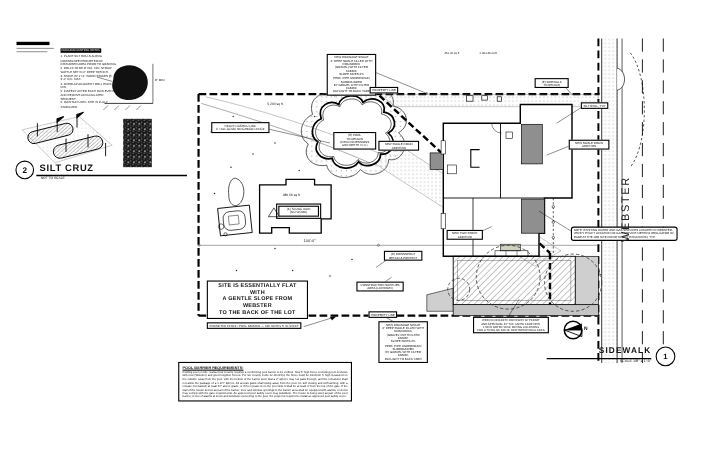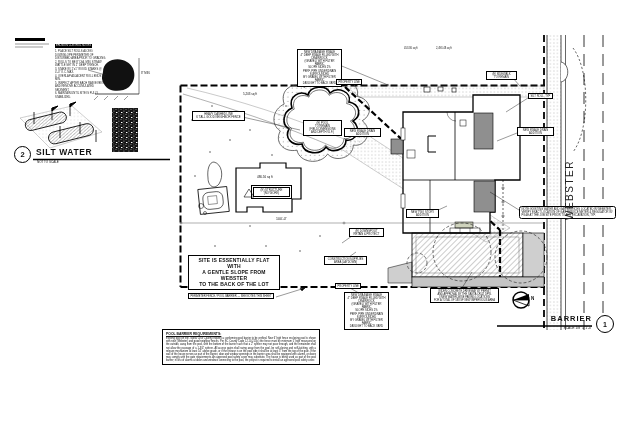--- a/index.html
+++ b/index.html
@@ -236,21 +236,21 @@
 
 <div class="hdrbar" style="left:55px;top:44px;">EROSION CONTROL NOTES</div>
 <div class="tiny-notes" style="left:55px;top:50px;">1. PLACE SILT ROLLS ALONG DOWNSLOPE PERIMETER OF DISTURBED AREA PRIOR TO GRADING.
 2. ROLLS TO BE 8" DIA. MIN. STRAW WATTLE SET IN 2" DEEP TRENCH.
 3. STAKE W/ 1"x1" WOOD STAKES @ 4'-0" O.C. MAX.
 4. OVERLAP ADJACENT ROLL ENDS 12" MIN.
 5. INSPECT AFTER EACH RAIN EVENT AND REMOVE ACCUMULATED SEDIMENT.
 6. MAINTAIN UNTIL SITE IS FULLY STABILIZED.</div>
 <div class="txt" style="left:141px;top:72px;font-size:2.8px;">8" MIN.</div>
 <div class="circle-bubble" style="left:14px;top:146px;width:15px;height:15px;font-size:7.5px;">2</div>
-<div class="txt" style="left:36px;top:148px;font-size:8.5px;font-weight:bold;letter-spacing:.6px;">SILT WATER</div>
+<div class="txt" style="left:36px;top:148px;font-size:8.5px;font-weight:bold;letter-spacing:.6px;">SILT CRUZ</div>
 <div class="txt" style="left:37px;top:161px;font-size:3px;">NOT TO SCALE</div>
 
 <div class="lbl" style="left:297px;top:49px;width:40px;font-size:2.7px;">NEW DRAINAGE SWALE
 4" DEEP SWALE FILLED WITH DRAINROCK
 (GRAVEL) WITH FILTER FABRIC
 SLOPE SIDES 2%
 PERF. PIPE UNDERDRAIN SURROUNDED
 BY GRAVEL WITH FILTER FABRIC
 DAYLIGHT TO BACK YARD</div>
 <div class="lbl" style="left:336px;top:79px;font-size:2.7px;">PROPERTY LINE</div>
@@ -304,17 +304,17 @@
 
 <div class="vtext" style="left:564px;top:148px;height:72px;font-size:10px;">WEBSTER</div>
 
 <div class="txt" style="left:531px;top:296px;font-size:4.5px;font-weight:bold;">N</div>
 
 <div class="barrier" style="left:162px;top:329px;width:150px;">
   <div class="bt">POOL BARRIER REQUIREMENTS:</div>
   <div class="bb">Existing pool on site. Santa Cruz County requires a conforming pool barrier to be verified. New 6' high fence enclosing pool is shown with new (Webster) and good neighbor fences. Per SC County Code 12.10.215(c) the fence must be minimum 5' high measured on the outside, away from the pool, with the bottom of the barrier such that a 2" sphere may not pass through, and the remainder shall not allow the passage of a 1-3/4" sphere. All access gates shall swing away from the pool, be self-closing and self-latching, with a release mechanism at least 54" above grade, or if the release is on the pool side it shall be at least 3" from the top of the gate. If the wall of the house serves as part of the barrier, door and window openings in the barrier area shall be equipped with alarms, or doors may comply with the gate requirements. An approved pool safety cover may substitute. The house is being used as part of the pool barrier; in lieu of alarms at doors and windows connecting to the pool, the project is required to install an approved pool safety cover.</div>
 </div>
 
-<div class="txt" style="left:543px;top:315px;width:49px;text-align:right;font-size:7.5px;font-weight:bold;letter-spacing:1px;">BARRIER</div>
+<div class="txt" style="left:543px;top:315px;width:49px;text-align:right;font-size:7.5px;font-weight:bold;letter-spacing:1px;">SIDEWALK</div>
 <div class="txt" style="left:522px;top:327px;width:70px;text-align:right;font-size:3.4px;">SCALE 1/8" = 1'-0"</div>
 <div class="circle-bubble" style="left:596px;top:315px;width:16px;height:16px;font-size:7px;">1</div>
 
 </div>
 
 </body></html>

